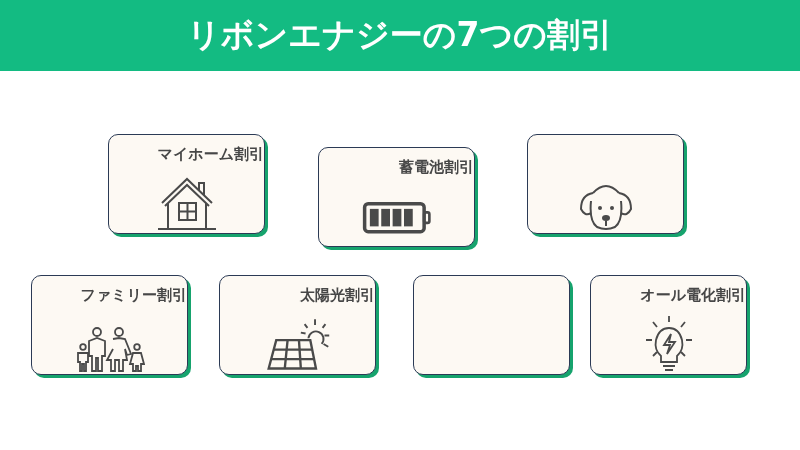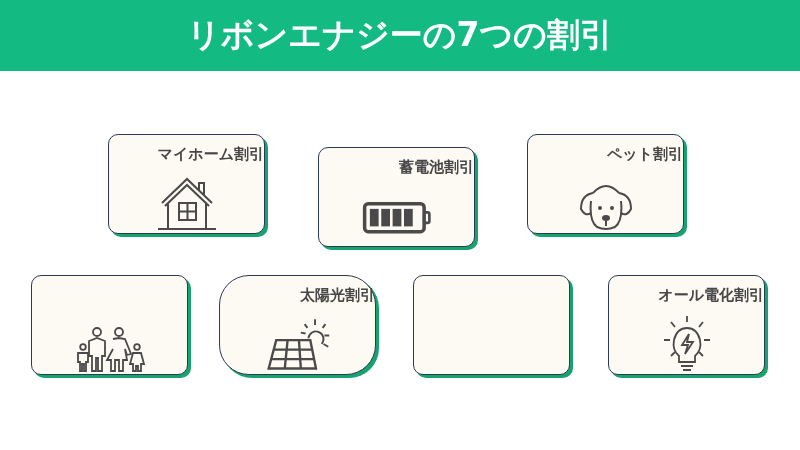--- a/index.html
+++ b/index.html
@@ -46,67 +46,67 @@
       <rect x="71" y="26" width="6" height="12" rx="2" fill="none" stroke="#4a4a4a" stroke-width="3"></rect>
       <rect x="9" y="22" width="10" height="20" fill="#4a4a4a"></rect>
       <rect x="22" y="22" width="10" height="20" fill="#4a4a4a"></rect>
       <rect x="35" y="22" width="10" height="20" fill="#4a4a4a"></rect>
       <rect x="48" y="22" width="10" height="20" fill="#4a4a4a"></rect>
     </svg>
   </div>
 </div>
 
 <div class="card" style="left:527px; top:134px;">
-  <div class="label">ペット割引</div>
   <div class="icon">
     <svg viewBox="0 0 70 58" fill="none" stroke="#4a4a4a" stroke-width="2">
       <path d="M22 20 Q35 6 48 20"></path>
       <path d="M22 20 Q10 22 10 36 Q14 44 20 40"></path>
       <path d="M48 20 Q60 22 60 36 Q56 44 50 40"></path>
       <path d="M20 28 Q18 48 26 54 Q35 58 44 54 Q52 48 50 28"></path>
       <circle cx="29" cy="35" r="2" fill="#4a4a4a" stroke="none"></circle>
       <circle cx="41" cy="35" r="2" fill="#4a4a4a" stroke="none"></circle>
       <ellipse cx="35" cy="45" rx="4" ry="3" fill="#4a4a4a" stroke="none"></ellipse>
       <path d="M35 48 L35 53"></path>
     </svg>
   </div>
 </div>
 
 <div class="card" style="left:31px; top:275px;">
+  <div class="label">ファミリー割引</div>
   <div class="icon">
     <svg viewBox="0 0 70 58" fill="none" stroke="#4a4a4a" stroke-width="1.8">
       <circle cx="22" cy="18" r="4"></circle>
       <path d="M14 27 L22 24 L30 27 L30 42 L27 42 L27 57 L23 57 L23 44 L21 44 L21 57 L17 57 L17 42 L14 42 Z"></path>
       <circle cx="44" cy="18" r="4"></circle>
       <path d="M38 25 L44 24 L50 25 L56 40 L52 41 L50 35 L52 46 L48 46 L48 57 L44 57 L44 46 L40 46 L40 57 L36 57 L36 46 L32 46 L38 35"></path>
       <circle cx="8" cy="33" r="2.8"></circle>
       <path d="M3 39 L13 39 L13 48 L11 48 L11 57 L9 57 L9 50 L7 50 L7 57 L5 57 L5 48 L3 48 Z"></path>
       <circle cx="62" cy="33" r="2.8"></circle>
       <path d="M58 39 L66 39 L69 50 L66 50 L66 57 L63 57 L63 52 L61 52 L61 57 L58 57 L58 50 L55 50 Z"></path>
     </svg>
   </div>
 </div>
 
-<div class="card" style="left:219px; top:275px;border-radius:30px;">
+<div class="card" style="left:219px; top:275px;">
   <div class="label">太陽光割引</div>
   <div class="icon">
     <svg viewBox="0 0 74 58" fill="none" stroke="#4a4a4a" stroke-width="2.5">
       <path d="M14 26 L50 26 L56 56 L6 56 Z"></path>
       <path d="M26 26 L23 56 M38 26 L40 56"></path>
       <path d="M11 36 L52 36 M9 46 L54 46"></path>
       <path d="M48 24 A8 8 0 1 1 62 30" stroke-width="2"></path>
       <path d="M55 4 L55 10 M44 9 L47 13 M66 9 L63 13 M70 21 L65 21 M69 33 L64 30 M40 18 L45 19" stroke-width="2"></path>
     </svg>
   </div>
 </div>
 
 <div class="card" style="left:413px; top:275px;">
 </div>
 
-<div class="card" style="left:608px; top:275px;">
+<div class="card" style="left:590px; top:275px;">
   <div class="label">オール電化割引</div>
   <div class="icon">
     <svg viewBox="0 0 70 58" fill="none" stroke="#4a4a4a" stroke-width="1.8">
       <path d="M35 2 L35 8 M19 8 L23 13 M51 8 L47 13 M12 26 L18 26 M52 26 L58 26 M19 42 L23 38 M51 42 L47 38"></path>
       <path d="M27 42 Q20 36 22 26 Q25 14 35 14 Q45 14 48 26 Q50 36 43 42 L43 48 L27 48 Z"></path>
       <path d="M29 52 L41 52 M31 56 L39 56"></path>
       <path d="M37 20 L30 31 L36 31 L33 40 L41 28 L35 28 Z"></path>
     </svg>
   </div>
 </div>

